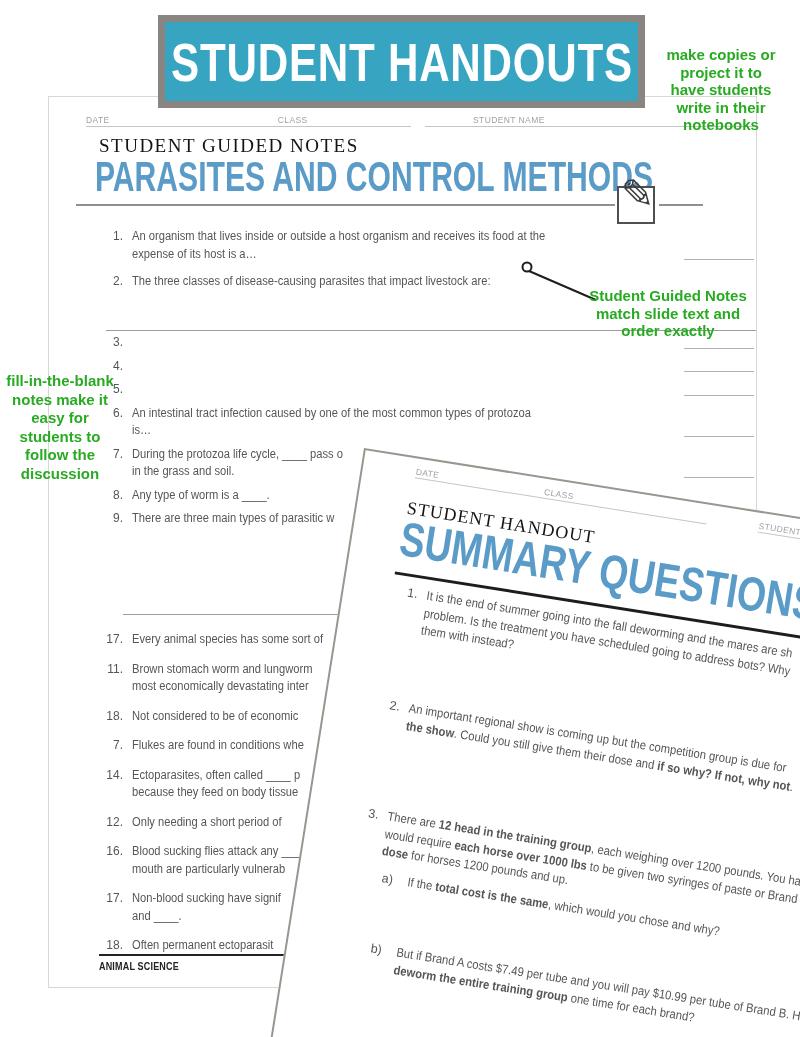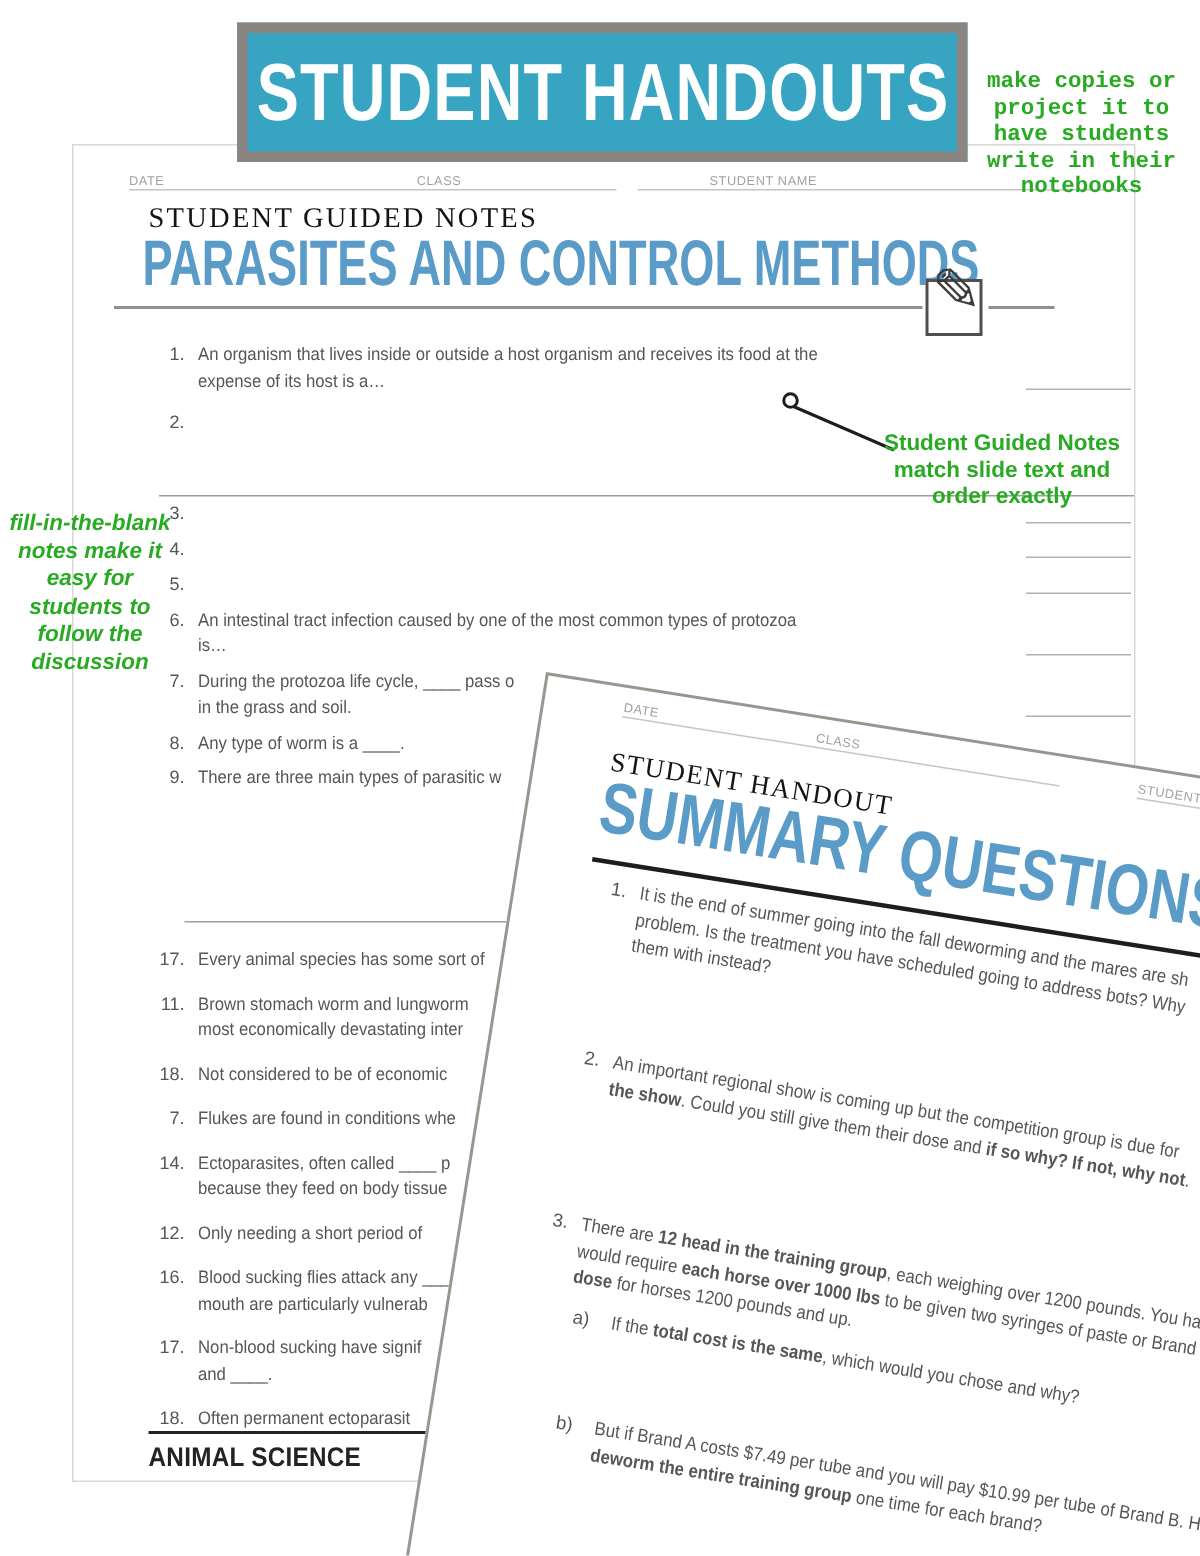--- a/index.html
+++ b/index.html
@@ -22,23 +22,23 @@
   .condensed { display: inline-block; white-space: nowrap; font-weight: bold; }
   #banner .condensed { font-size: 54px; color: #fff; transform: scaleX(0.78); letter-spacing: 1px; }
 
   
   .green-note {
     position: absolute; z-index: 40;
     color: var(--green, #28ab22);
     font-weight: bold; font-size: 15px; line-height: 17.5px;
     white-space: pre-line; text-align: center;
   }
-  #note-top-right { left: 643px; top: 46px; width: 156px; font-family: Liberation Mono, monospace; }
+  #note-top-right { left: 643px; top: 46px; width: 156px; }
   #note-middle    { left: 578px; top: 287px; width: 180px; }
-  #note-left      { left: 4px;  top: 340px; width: 112px; line-height: 18.5px; font-style: italic; }
+  #note-left      { left: 4px;  top: 372px; width: 112px; line-height: 18.5px; }
 
   
   .page { position: absolute; background: #fff; }
   #page1 { left: 48px; top: 96px; width: 709px; height: 892px; border: 1px solid #d8d7d3; z-index: 10; }
   #page2 {
     left: 364px; top: 448px; width: 760px; height: 700px;
     border: 2px solid #98978f;
     transform: rotate(9deg); transform-origin: 0 0;
     z-index: 20;
   }
@@ -119,21 +119,21 @@
   .p2-q .q-num { width: 22px; font-size: 12.5px; }
   .p2-q .q-text { width: 660px; }
   .p2-q .q-line { font-size: 12.5px; transform: scaleX(0.9); }
   .p2-subs { margin-top: 9px; }
   .p2-sub { display: flex; }
   .p2-sub + .p2-sub { margin-top: 54px; }
   .p2-sub .q-num { width: 18px; text-align: left; margin-left: 4px; margin-right: 8px; }
 
   
   #p1-footer-line { position: absolute; left: 50px; top: 857px; width: 552px; height: 2px; background: #232323; }
-  #p1-footer { position: absolute; left: 50px; top: 864px; font-size: 18px; font-weight: bold; color: #232323; }
+  #p1-footer { position: absolute; left: 50px; top: 864px; font-size: 10px; font-weight: bold; color: #232323; }
   #p1-footer .condensed { transform: scaleX(0.9); transform-origin: 0 50%; letter-spacing: 0.2px; }
 
   
   #callout { position: absolute; left: 0; top: 0; z-index: 25; pointer-events: none; }
 </style>
 </head>
 <body>
 
 <div class="page" id="page1">
   <div class="sheet-fields">
@@ -161,20 +161,23 @@
       <div class="q-row">
         <span class="q-num">1.</span>
         <div class="q-text">
           <div class="q-line">An organism that lives inside or outside a host organism and receives its food at the</div>
           <div class="q-line">expense of its host is a…</div>
         </div>
         <div class="q-blank"></div>
       </div>
       <div class="q-row">
         <span class="q-num">2.</span>
+        <div class="q-text">
+          <div class="q-line">The three classes of disease-causing parasites that impact livestock are:</div>
+        </div>
       </div>
     </div>
   <div class="divider" id="divider1"></div>
   <div class="q-section" id="p1-section2">
       <div class="q-row">
         <span class="q-num">3.</span>
         <div class="q-blank"></div>
       </div>
       <div class="q-row">
         <span class="q-num">4.</span>

